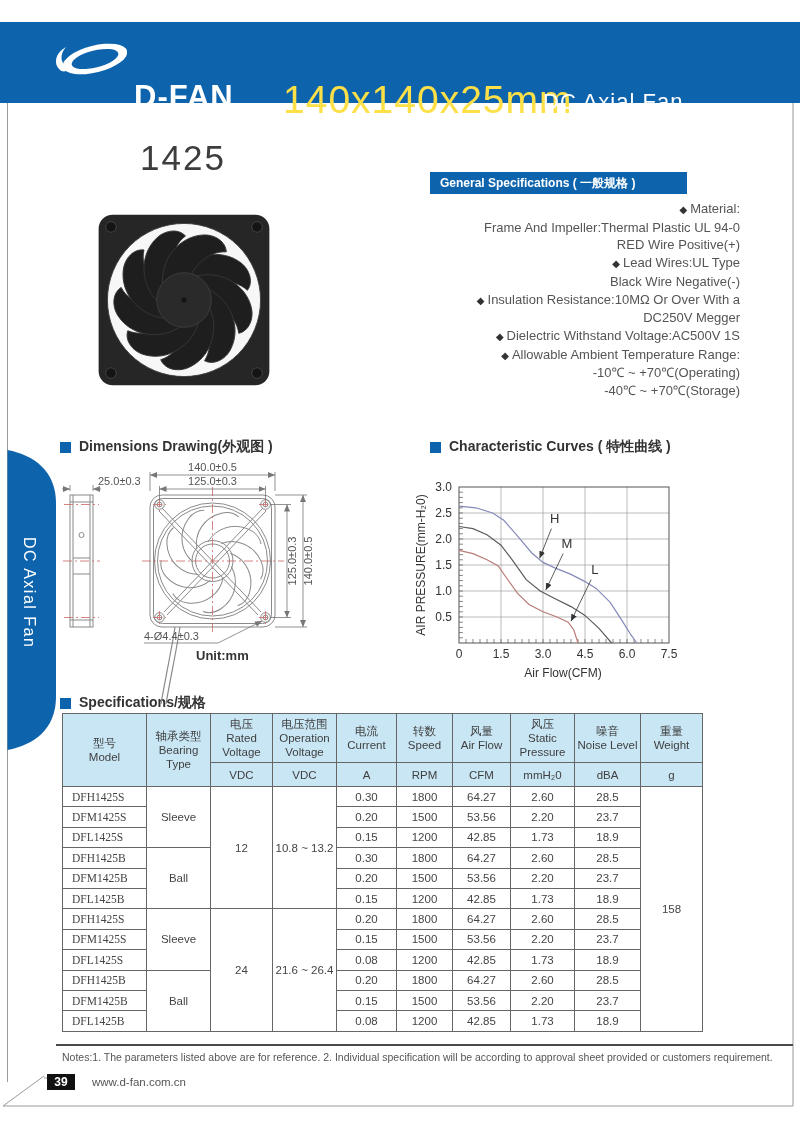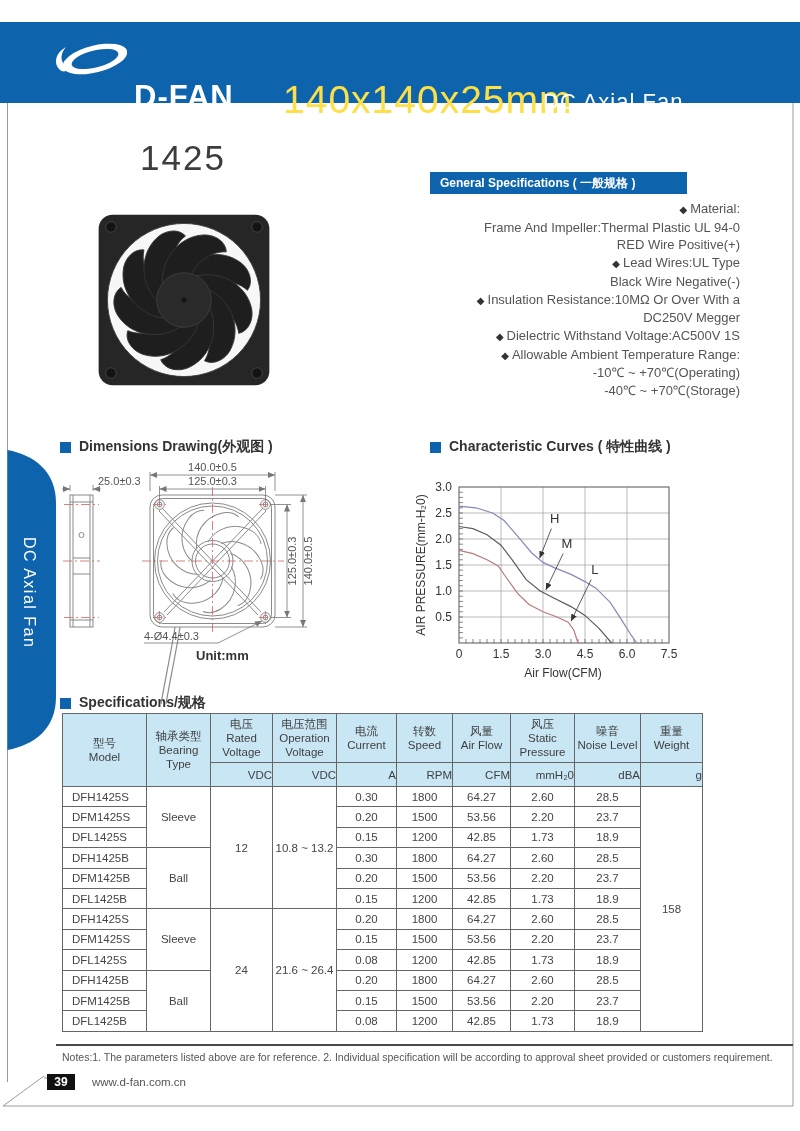--- a/index.html
+++ b/index.html
@@ -27,23 +27,23 @@
   .spec-line.indent{padding-left:10px;}
 
   .sec-head{position:absolute;display:flex;align-items:center;font-size:14px;font-weight:600;color:#333;}
   .sec-head .sq{width:11px;height:11px;background:#0d64ad;margin-right:8px;flex:none;}
 
   
   table.spec{position:absolute;left:62px;top:713px;border-collapse:collapse;table-layout:fixed;width:640px;}
   table.spec th,table.spec td{border:1px solid #666;text-align:center;padding:0;font-weight:normal;}
   table.spec thead th{background:#c9e6f5;color:#3f3f3f;font-size:11.5px;line-height:14px;}
   table.spec .name-row th{height:48px;}
-  table.spec .unit-row th{height:23px;text-align:right;}
+  table.spec .unit-row th{height:23px;}
   table.spec tbody td{height:19.4px;font-size:11.5px;color:#444;}
-  table.spec td.model{text-align:left;padding-left:9px;}
+  table.spec td.model{text-align:left;padding-left:9px;font-family:Liberation Serif, serif;}
 
   
   .grid{stroke:#8f8f8f;stroke-width:0.6;}
   .axis-box{fill:none;stroke:#555;stroke-width:1;}
   .tick{stroke:#555;stroke-width:0.7;}
   .xlab{font-size:12px;fill:#333;text-anchor:middle;}
   .ylab{font-size:12px;fill:#333;text-anchor:end;}
   .axis-title{font-size:12px;fill:#333;}
   .ann{font-size:13px;fill:#333;text-anchor:middle;}
   .leader{stroke:#333;stroke-width:0.8;}

